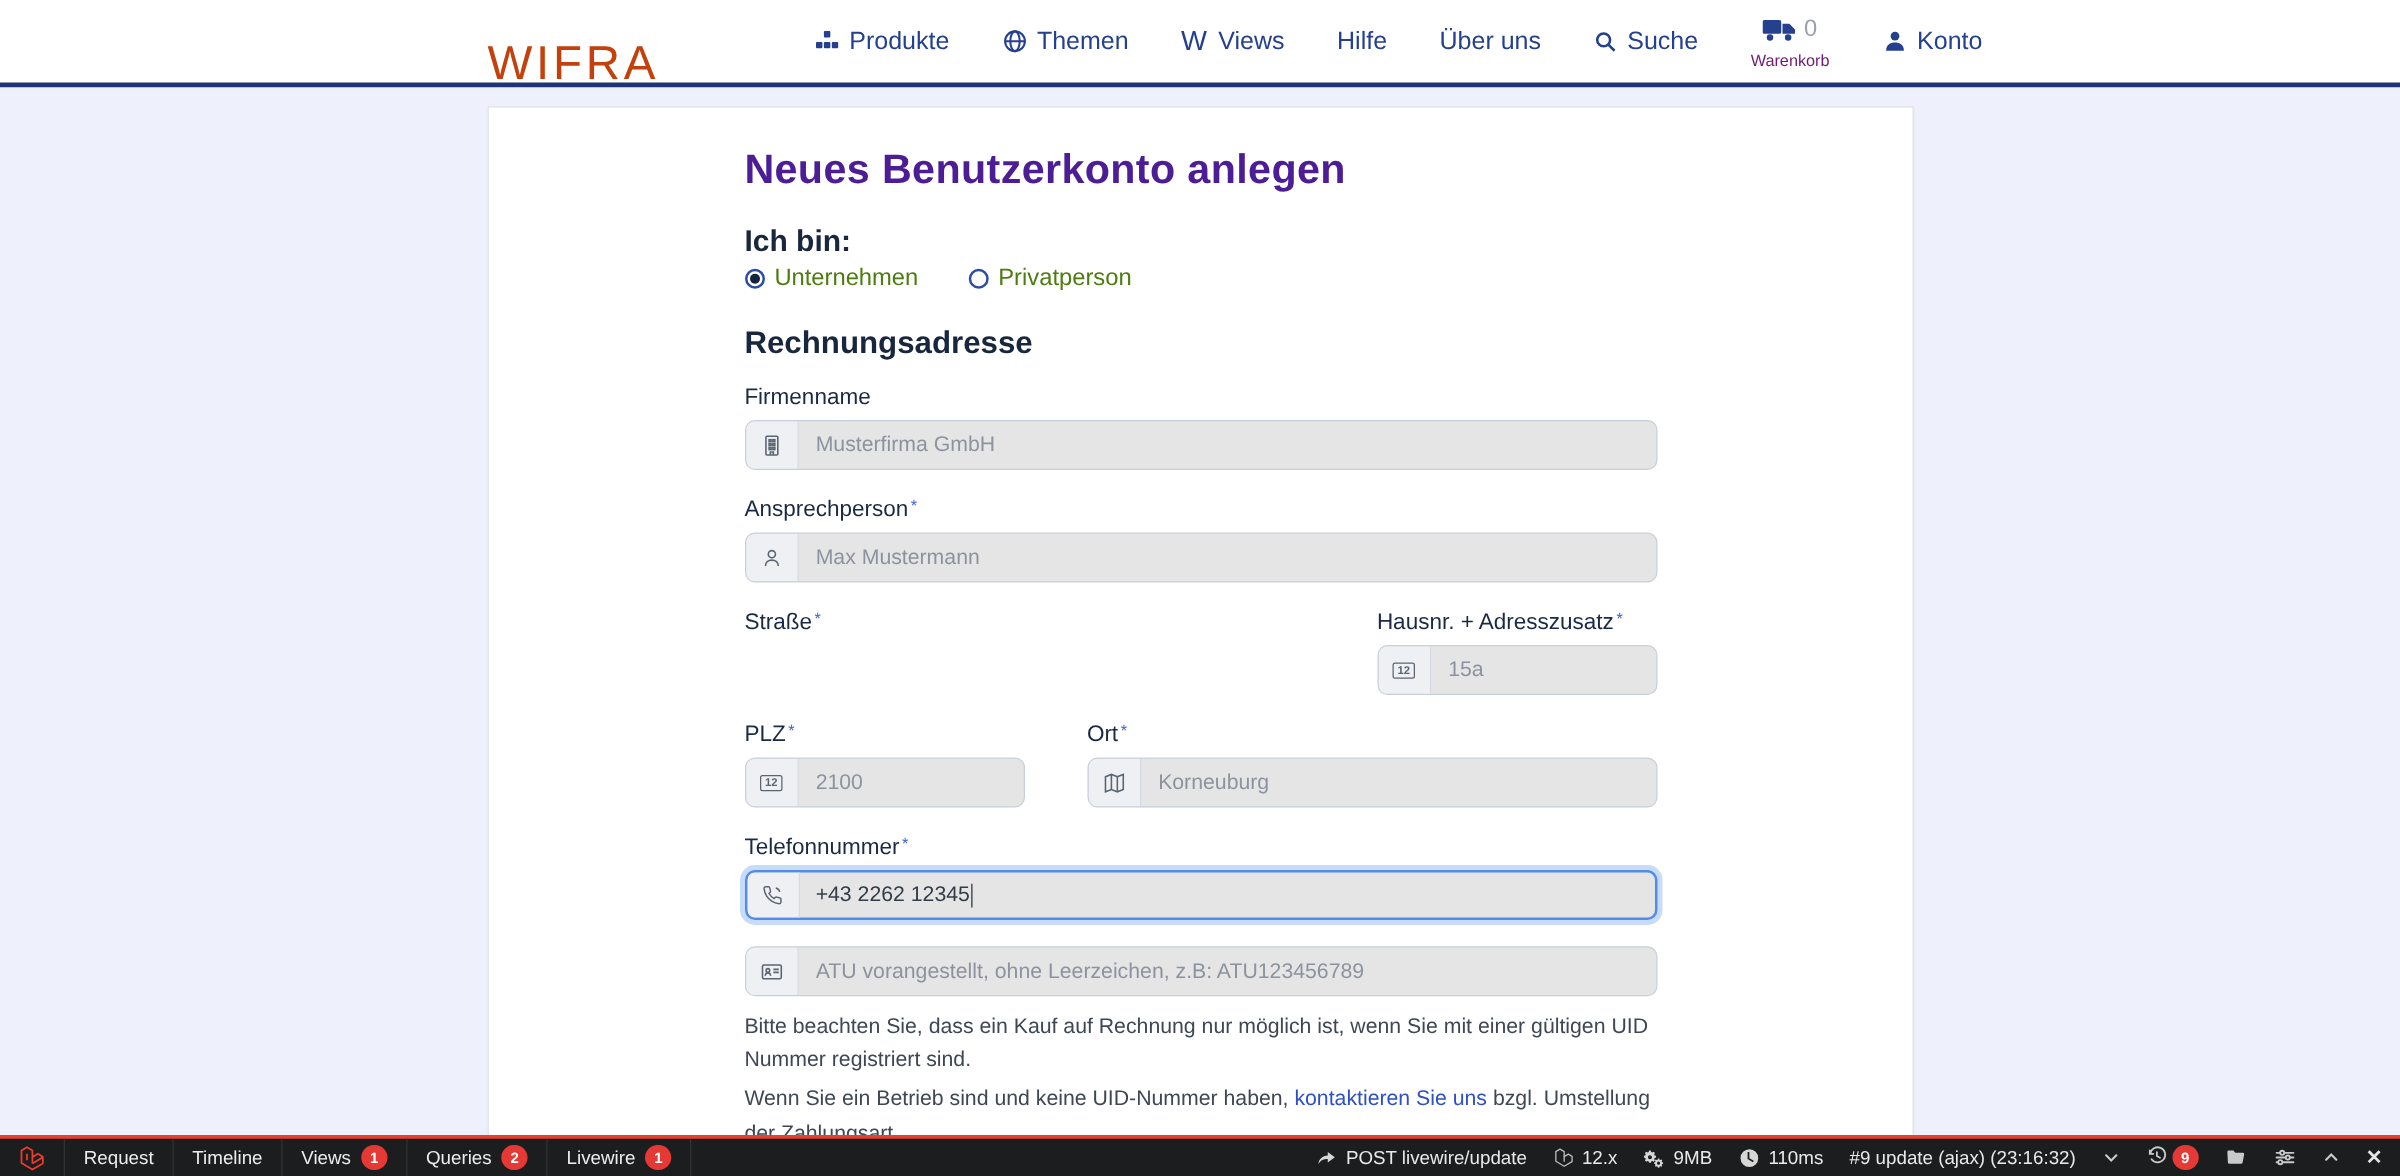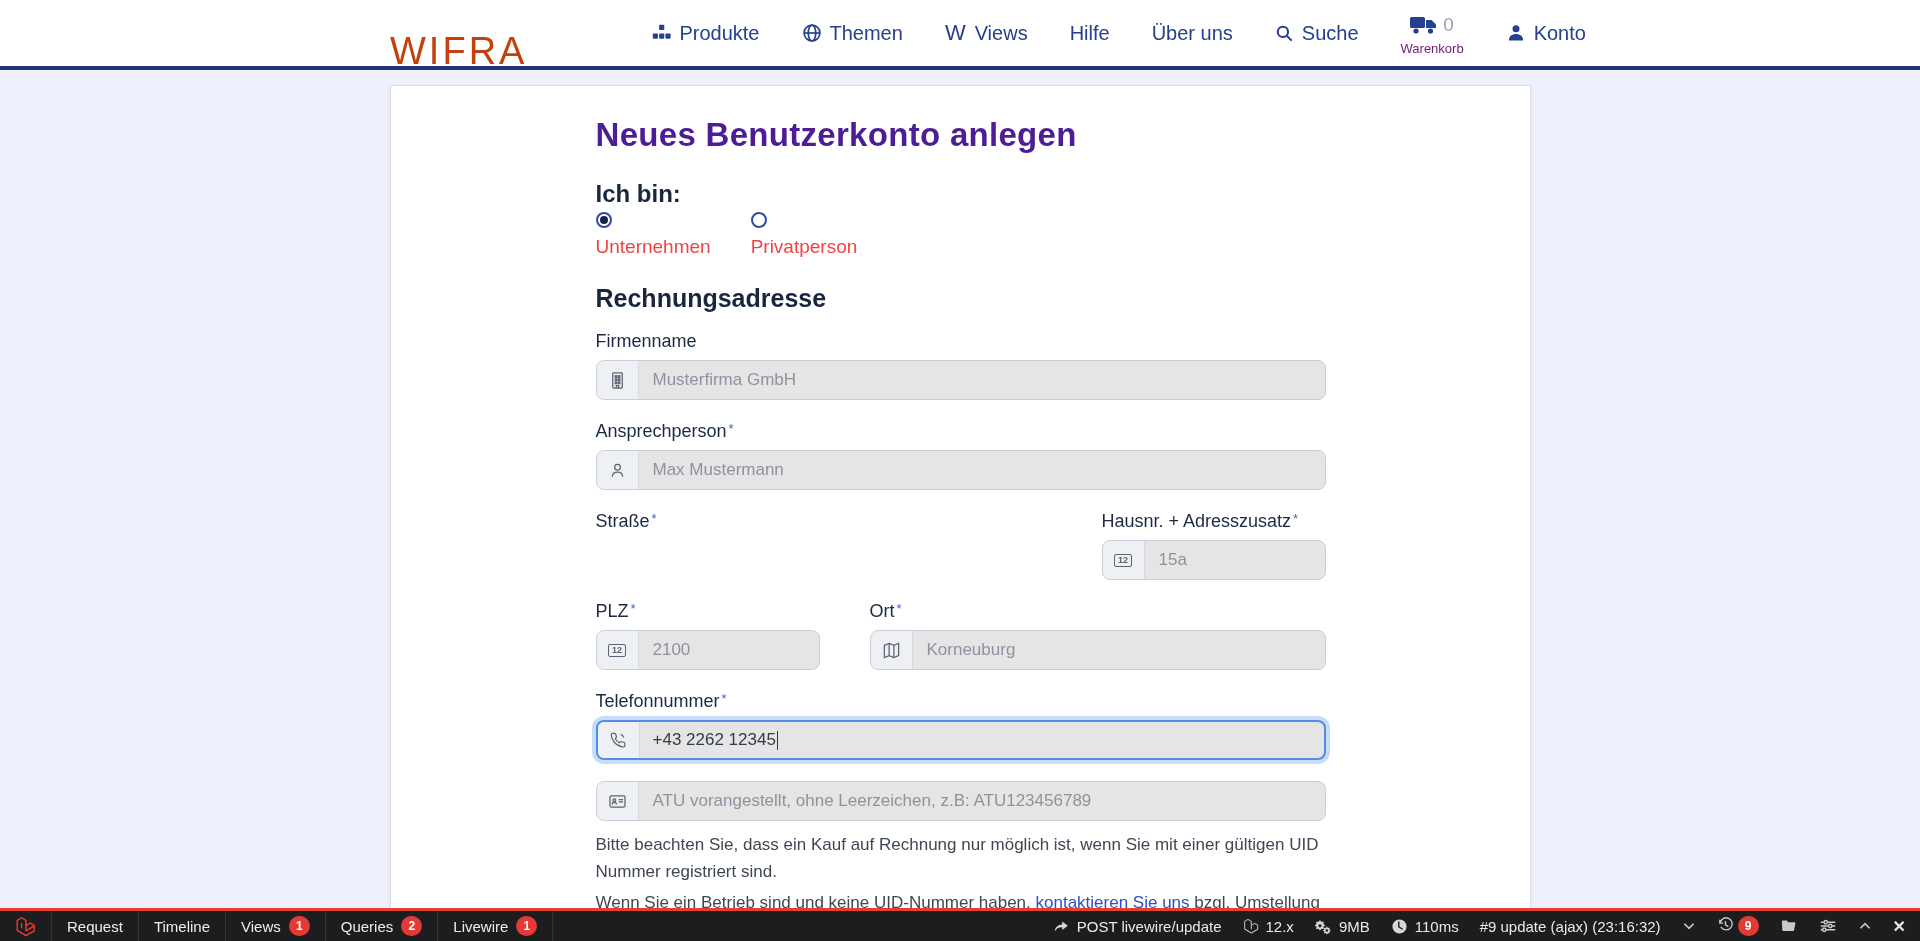--- a/index.html
+++ b/index.html
@@ -23,21 +23,21 @@
 
   
   .main { height:871px; background:#eef0fb; overflow:hidden; }
   .card { width:1141px; height:900px; margin:15px auto 0; background:#ffffff;
           border:1px solid #dcdfe6; box-shadow:0 1px 4px rgba(0,0,0,.05); }
   .form-col { margin-left:205px; width:730px; padding-top:30px; }
 
   h1.title { font-size:33px; font-weight:600; letter-spacing:.3px; color:#4c1d95; margin:0 0 26px; }
   h2.ichbin { font-size:24px; font-weight:700; color:#18263e; margin:0 0 4px; }
   .radio-row { display:flex; align-items:center; gap:40px; margin-bottom:26px; }
-  .radio-opt { display:flex; align-items:flex-start; gap:8px; font-size:19px; color:#ef4444; cursor:pointer;flex-direction:column; }
+  .radio-opt { display:flex; align-items:center; gap:8px; font-size:19px; color:#4d7c0f; cursor:pointer; }
   .radio { width:16px; height:16px; border:2px solid #2e4ca6; border-radius:50%;
            display:inline-flex; align-items:center; justify-content:center; background:#fff; }
   .radio.checked::after { content:''; width:8px; height:8px; border-radius:50%; background:#16233f; }
 
   h2.section { font-size:25px; font-weight:600; color:#18263e; margin:0 0 18px; }
 
   .group { margin-bottom:21px; }
   .flabel { display:flex; align-items:flex-start; font-size:18px; font-weight:500;
             color:#1b2a44; margin-bottom:8px; }
   .req { color:#3c62d9; font-size:13px; margin-left:2px; line-height:1; padding-top:1px; }

